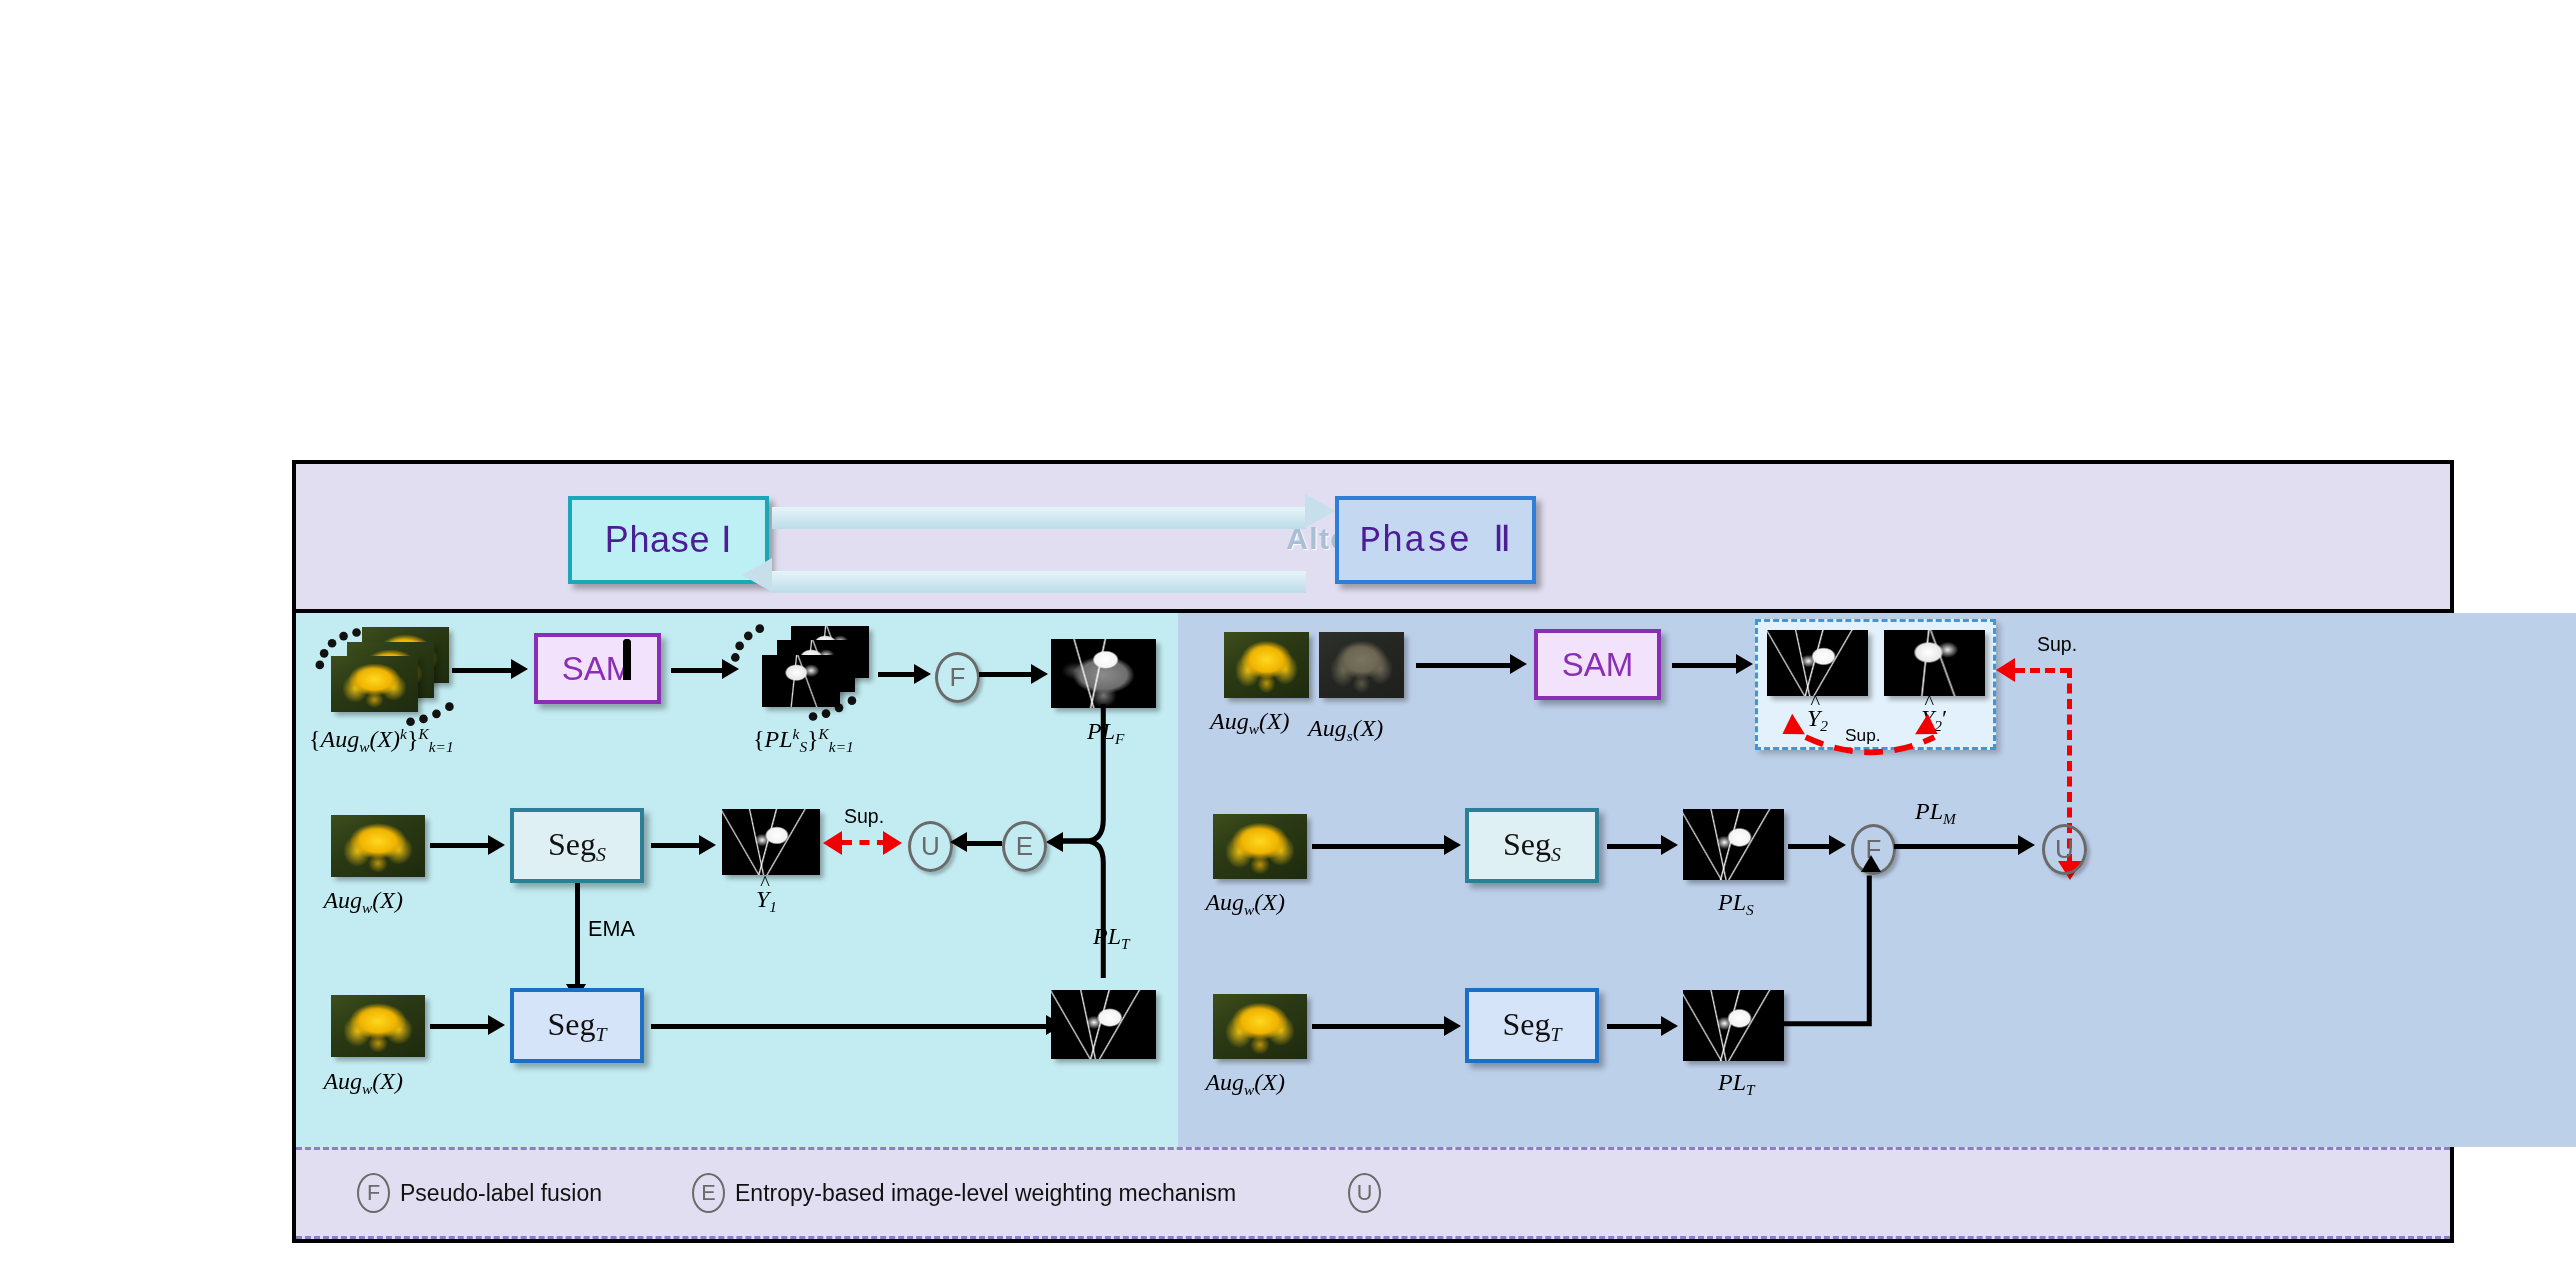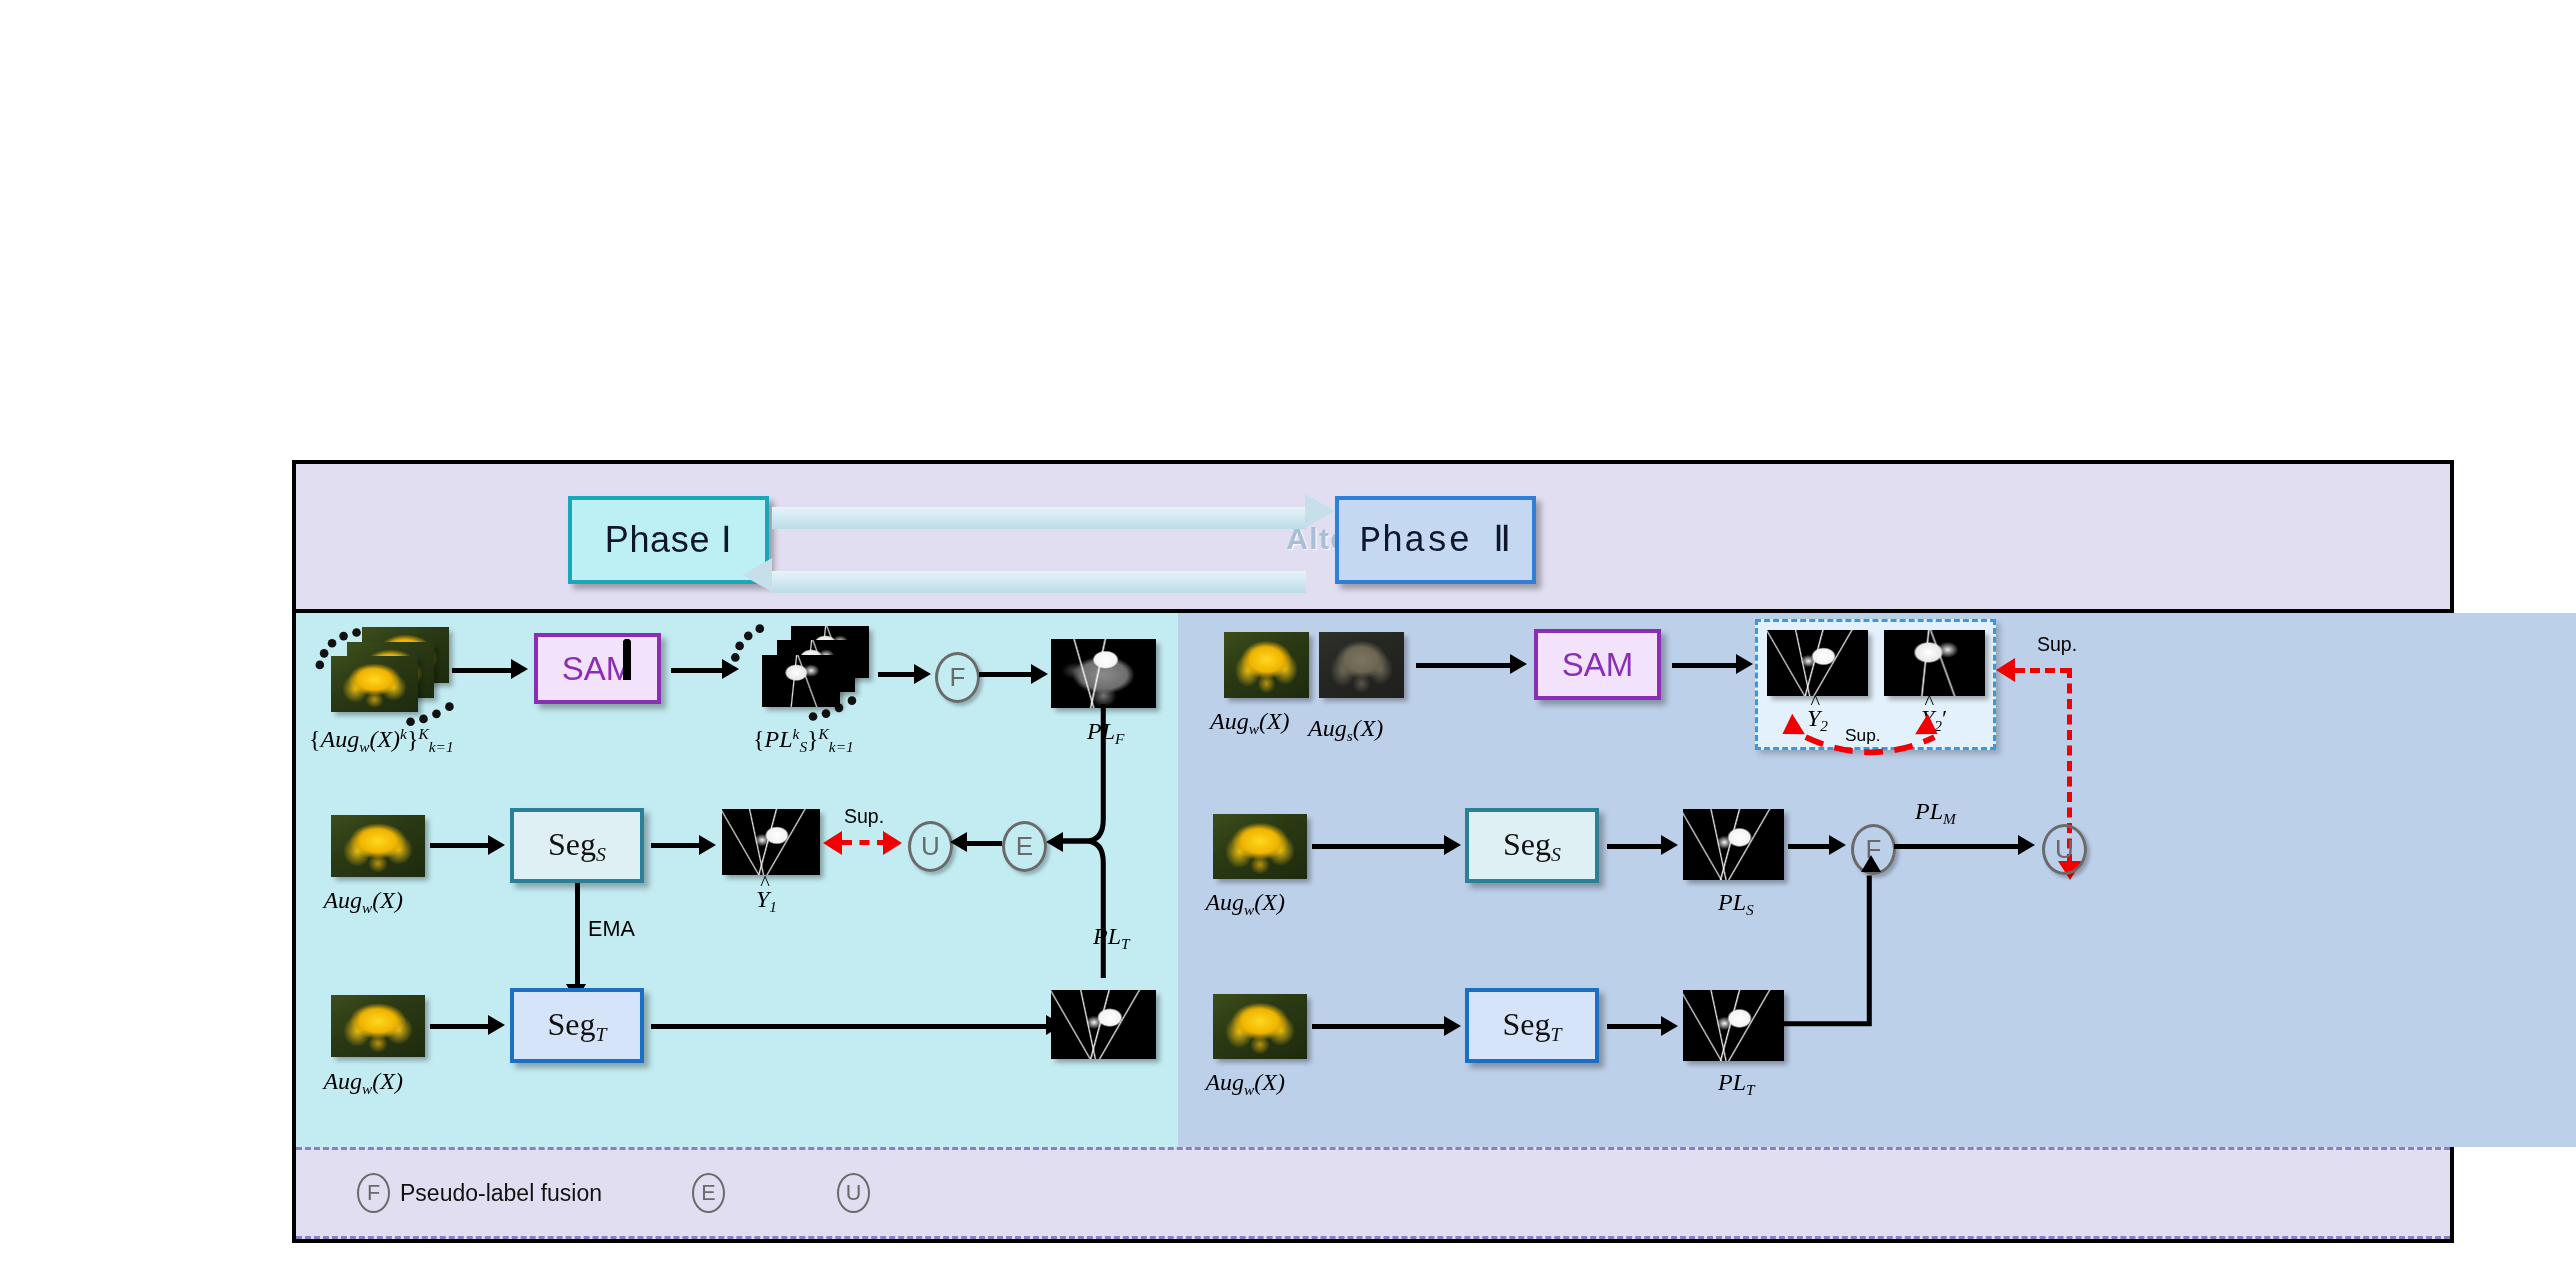--- a/index.html
+++ b/index.html
@@ -18,21 +18,21 @@
   #header-band{
     position:absolute; left:0; top:0; width:100%; height:149px;
     background:#e0def0;
     box-sizing:border-box;
     border-bottom:4.3px solid #000;
   }
   .phase-box{
     position:absolute; top:32px; width:201px; height:88px;
     box-sizing:border-box;
     display:flex; align-items:center; justify-content:center;
-    font-size:36px; color:#0f172a; letter-spacing:0.7px;
+    font-size:36px; color:#4c1d95; letter-spacing:0.7px;
     box-shadow:5px 5px 5.8px rgba(0,0,0,.30);
   }
   #phase1-box{ left:272px; background:#bdf0f4; border:4.3px solid #1aa7b8; }
   #phase2-box{ left:1039px; background:#c5d8f2; border:4.3px solid #2f7ed8;font-family:Liberation Mono, monospace; }
 
   .alt-arrow{position:absolute;height:21.6px;background:linear-gradient(#e6f4f8,#bcdce8);}
   #alt-arrow-top{left:476px; top:43px; width:534px;}
   #alt-arrow-bot{left:476px; top:107px; width:534px;}
   .alt-head{position:absolute;width:0;height:0;border-top:17.3px solid transparent;border-bottom:17.3px solid transparent;}
   #alt-head-right{left:1009px; top:30px; border-left:30px solid #c6dfeb;}
@@ -448,20 +448,21 @@
     <div class="legend-item" id="legend-f">
       <span class="op-circle legend">
           <span>F</span>
         </span>
       <span class="legend-text">Pseudo-label fusion</span>
     </div>
     <div class="legend-item" id="legend-e">
       <span class="op-circle legend">
           <span>E</span>
         </span>
+      <span class="legend-text">Entropy-based image-level weighting mechanism</span>
     </div>
     <div class="legend-item" id="legend-u">
       <span class="op-circle legend">
           <span>U</span>
         </span>
     </div>
   </div>
 
 </div>
 

